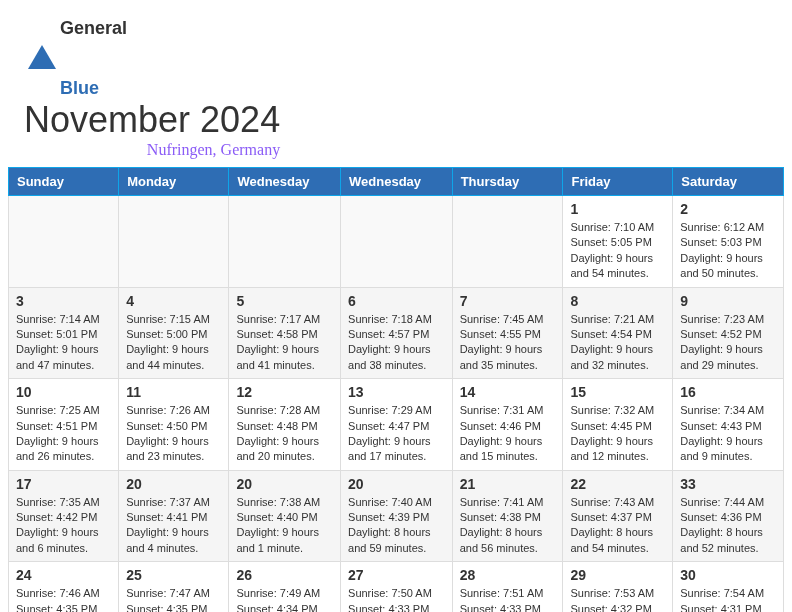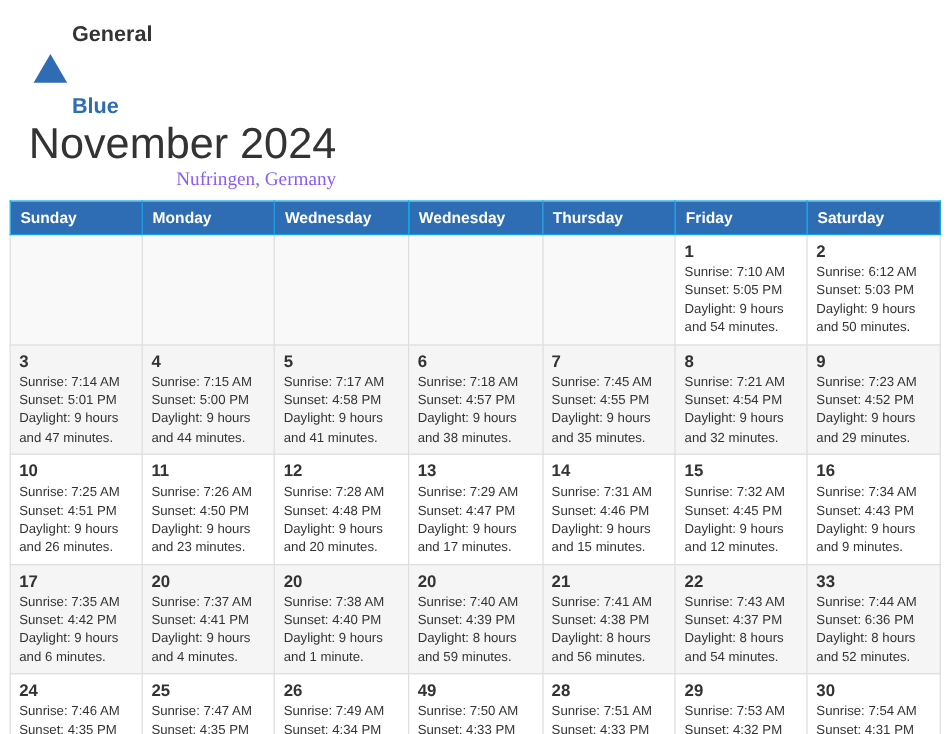--- a/index.html
+++ b/index.html
@@ -199,21 +199,21 @@
         </td>
         <td class="day-cell shaded">
           <span class="day-number">22</span>
           <div class="day-info">Sunrise: 7:43 AM
 Sunset: 4:37 PM
 Daylight: 8 hours and 54 minutes.</div>
         </td>
         <td class="day-cell shaded">
           <span class="day-number">33</span>
           <div class="day-info">Sunrise: 7:44 AM
-Sunset: 6:36 PM
+Sunset: 4:36 PM
 Daylight: 8 hours and 52 minutes.</div>
         </td>
       </tr>
       <tr>
         <td class="day-cell">
           <span class="day-number">24</span>
           <div class="day-info">Sunrise: 7:46 AM
 Sunset: 4:35 PM
 Daylight: 8 hours and 49 minutes.</div>
         </td>
@@ -223,21 +223,21 @@
 Sunset: 4:35 PM
 Daylight: 8 hours and 47 minutes.</div>
         </td>
         <td class="day-cell">
           <span class="day-number">26</span>
           <div class="day-info">Sunrise: 7:49 AM
 Sunset: 4:34 PM
 Daylight: 8 hours and 45 minutes.</div>
         </td>
         <td class="day-cell">
-          <span class="day-number">49</span>
+          <span class="day-number">27</span>
           <div class="day-info">Sunrise: 7:50 AM
 Sunset: 4:33 PM
 Daylight: 8 hours and 43 minutes.</div>
         </td>
         <td class="day-cell">
           <span class="day-number">28</span>
           <div class="day-info">Sunrise: 7:51 AM
 Sunset: 4:33 PM
 Daylight: 8 hours and 41 minutes.</div>
         </td>

